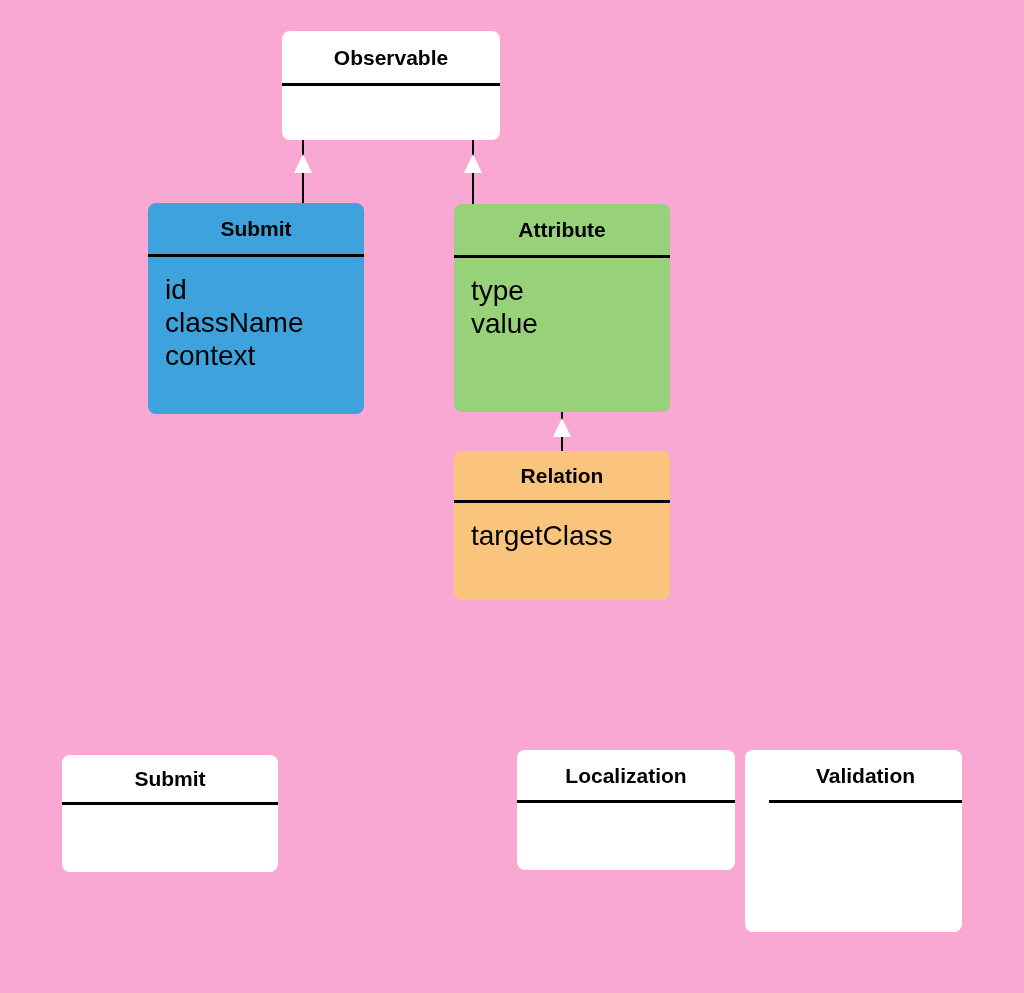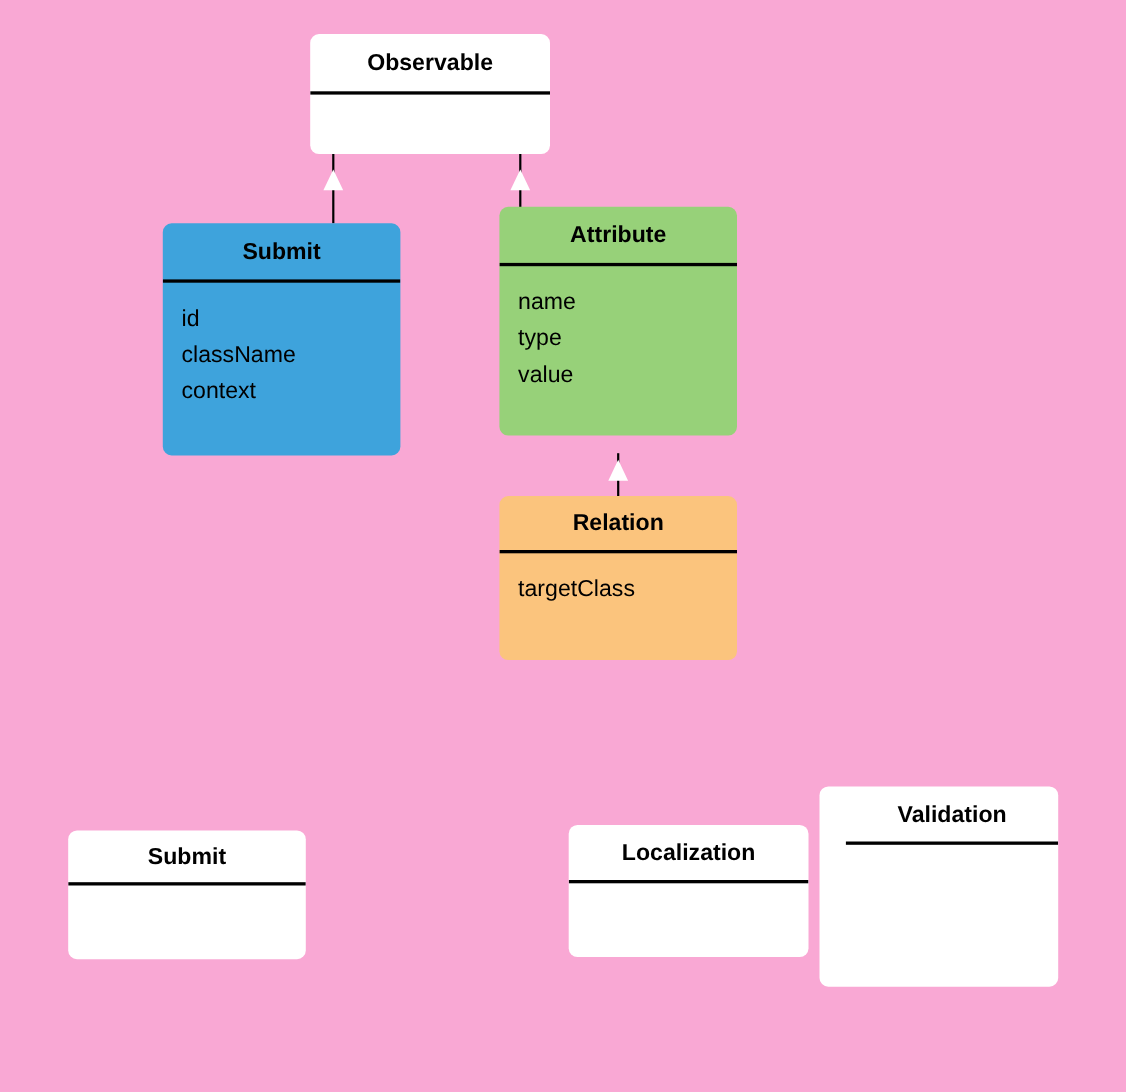--- a/index.html
+++ b/index.html
@@ -35,21 +35,21 @@
     display: flex;
     align-items: center;
     justify-content: center;
     border-bottom: 3px solid #000000;
   }
   .uml-body {
     box-sizing: border-box;
     width: 100%;
     padding: 16px 0 0 17px;
     color: #000000;
-    font-size: 21px;
+    font-size: 28px;
     line-height: 33px;
   }
   .uml-attr {
     display: block;
     white-space: pre;
   }
 
   
   .inherit-arrow {
     position: absolute;
@@ -84,24 +84,23 @@
 
   <div class="uml-box" style="left:148px; top:203px; width:216px; height:211px; background:#3ea3dc;">
     <div class="uml-title" style="height:54px;">Submit</div>
     <div class="uml-body">
       <span class="uml-attr">id</span>
       <span class="uml-attr">className</span>
       <span class="uml-attr">context</span>
     </div>
   </div>
 
-  <div class="uml-box" style="left:454px; top:188px; width:216px; height:208px; background:#97d179;">
+  <div class="uml-box" style="left:454px; top:204px; width:216px; height:208px; background:#97d179;">
     <div class="uml-title" style="height:54px;">Attribute</div>
     <div class="uml-body">
-      <span class="uml-attr">name</span>
       <span class="uml-attr">type</span>
       <span class="uml-attr">value</span>
     </div>
   </div>
 
   <div class="connector" style="left:561px; top:412px; height:39px;"></div>
   <div class="inherit-arrow" style="left:553px; top:418px;"></div>
 
   <div class="uml-box" style="left:454px; top:451px; width:216px; height:149px; background:#fbc47d;">
     <div class="uml-title" style="height:52px;">Relation</div>
@@ -113,19 +112,19 @@
   <div class="uml-box" style="left:62px; top:755px; width:216px; height:117px; background:#ffffff;">
     <div class="uml-title" style="height:50px;">Submit</div>
     <div class="uml-body"></div>
   </div>
 
   <div class="uml-box" style="left:517px; top:750px; width:218px; height:120px; background:#ffffff;">
     <div class="uml-title" style="height:53px;">Localization</div>
     <div class="uml-body"></div>
   </div>
 
-  <div class="uml-box" style="left:745px; top:715px; width:217px; height:182px; background:#ffffff;padding-left:24px;">
+  <div class="uml-box" style="left:745px; top:750px; width:217px; height:182px; background:#ffffff;padding-left:24px;">
     <div class="uml-title" style="height:53px;">Validation</div>
     <div class="uml-body">
     </div>
   </div>
 
 </div>
 
 </body></html>

